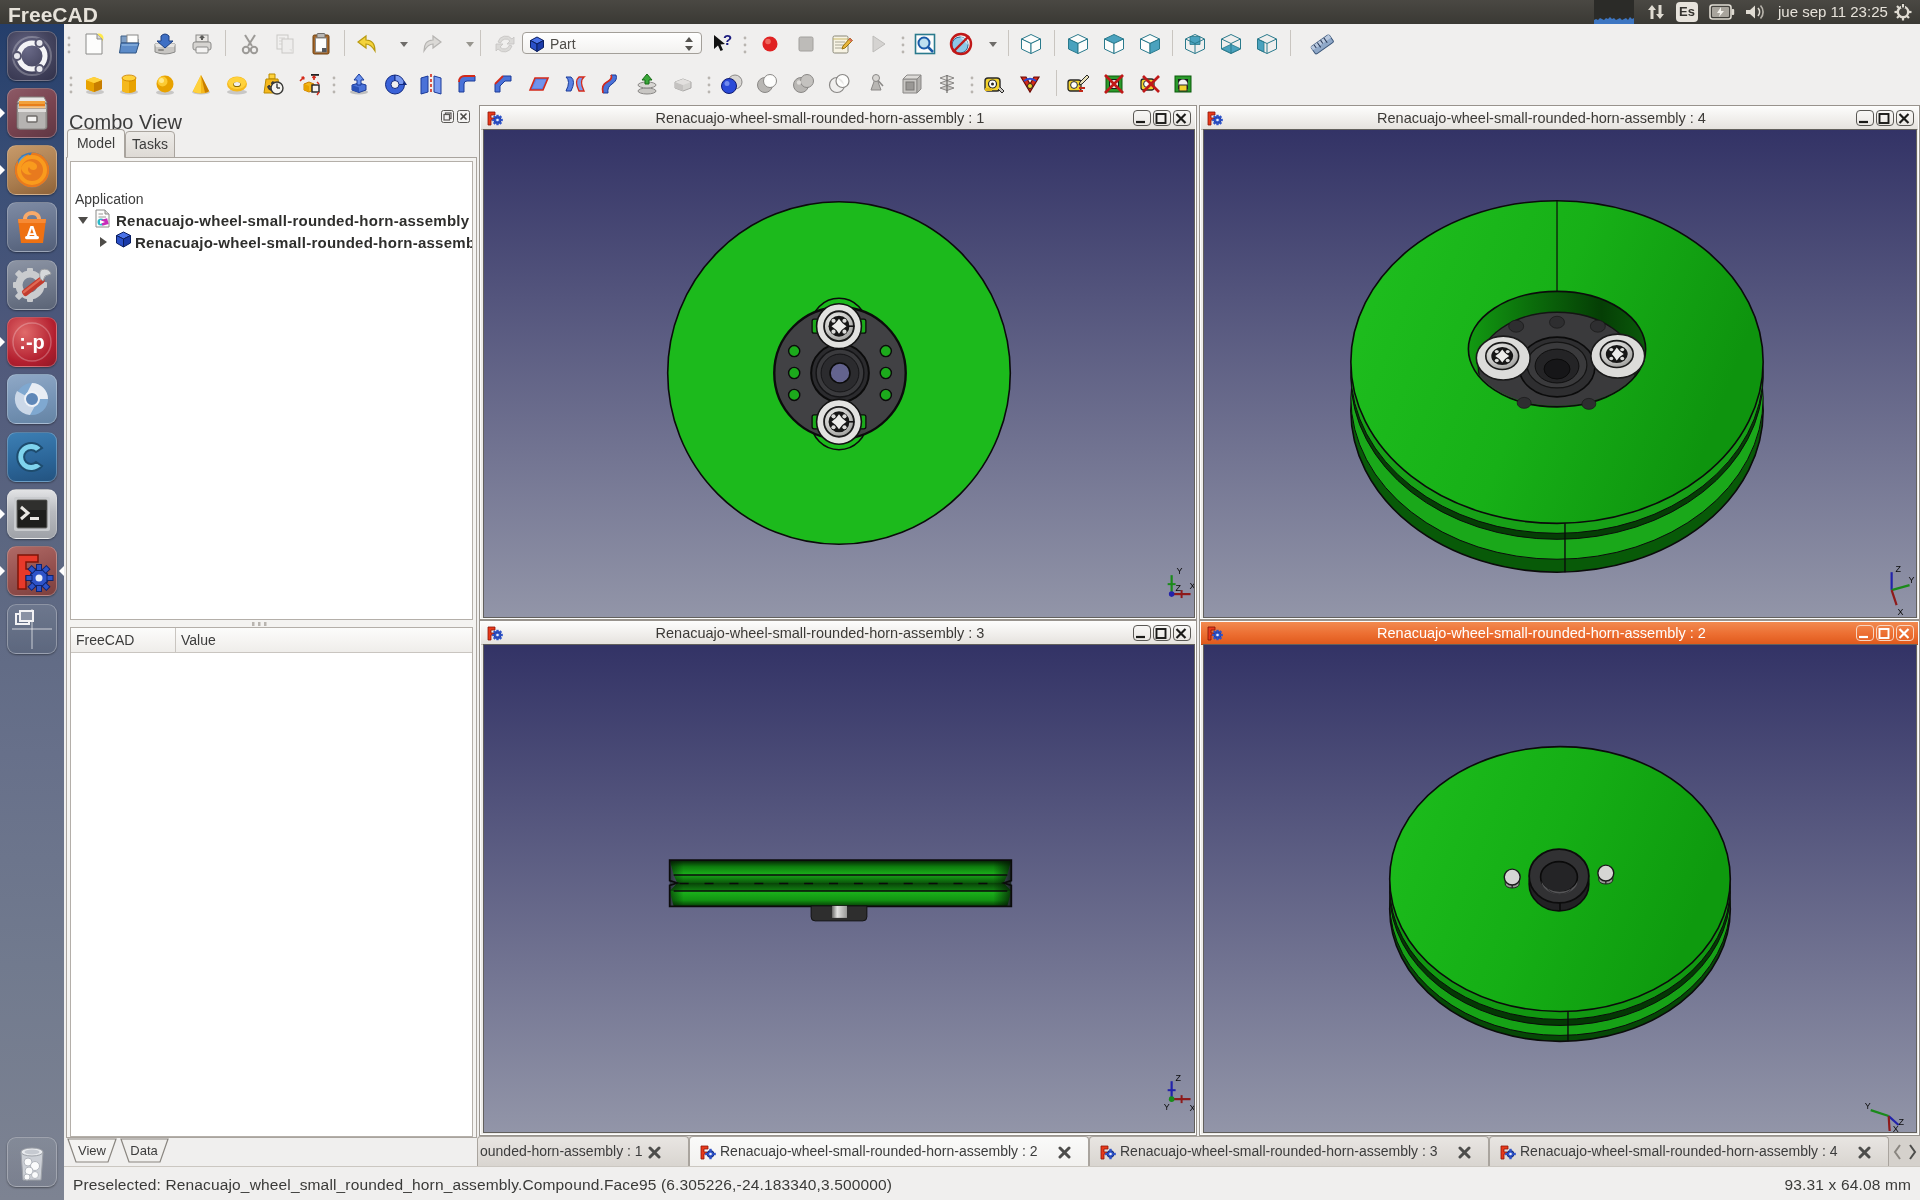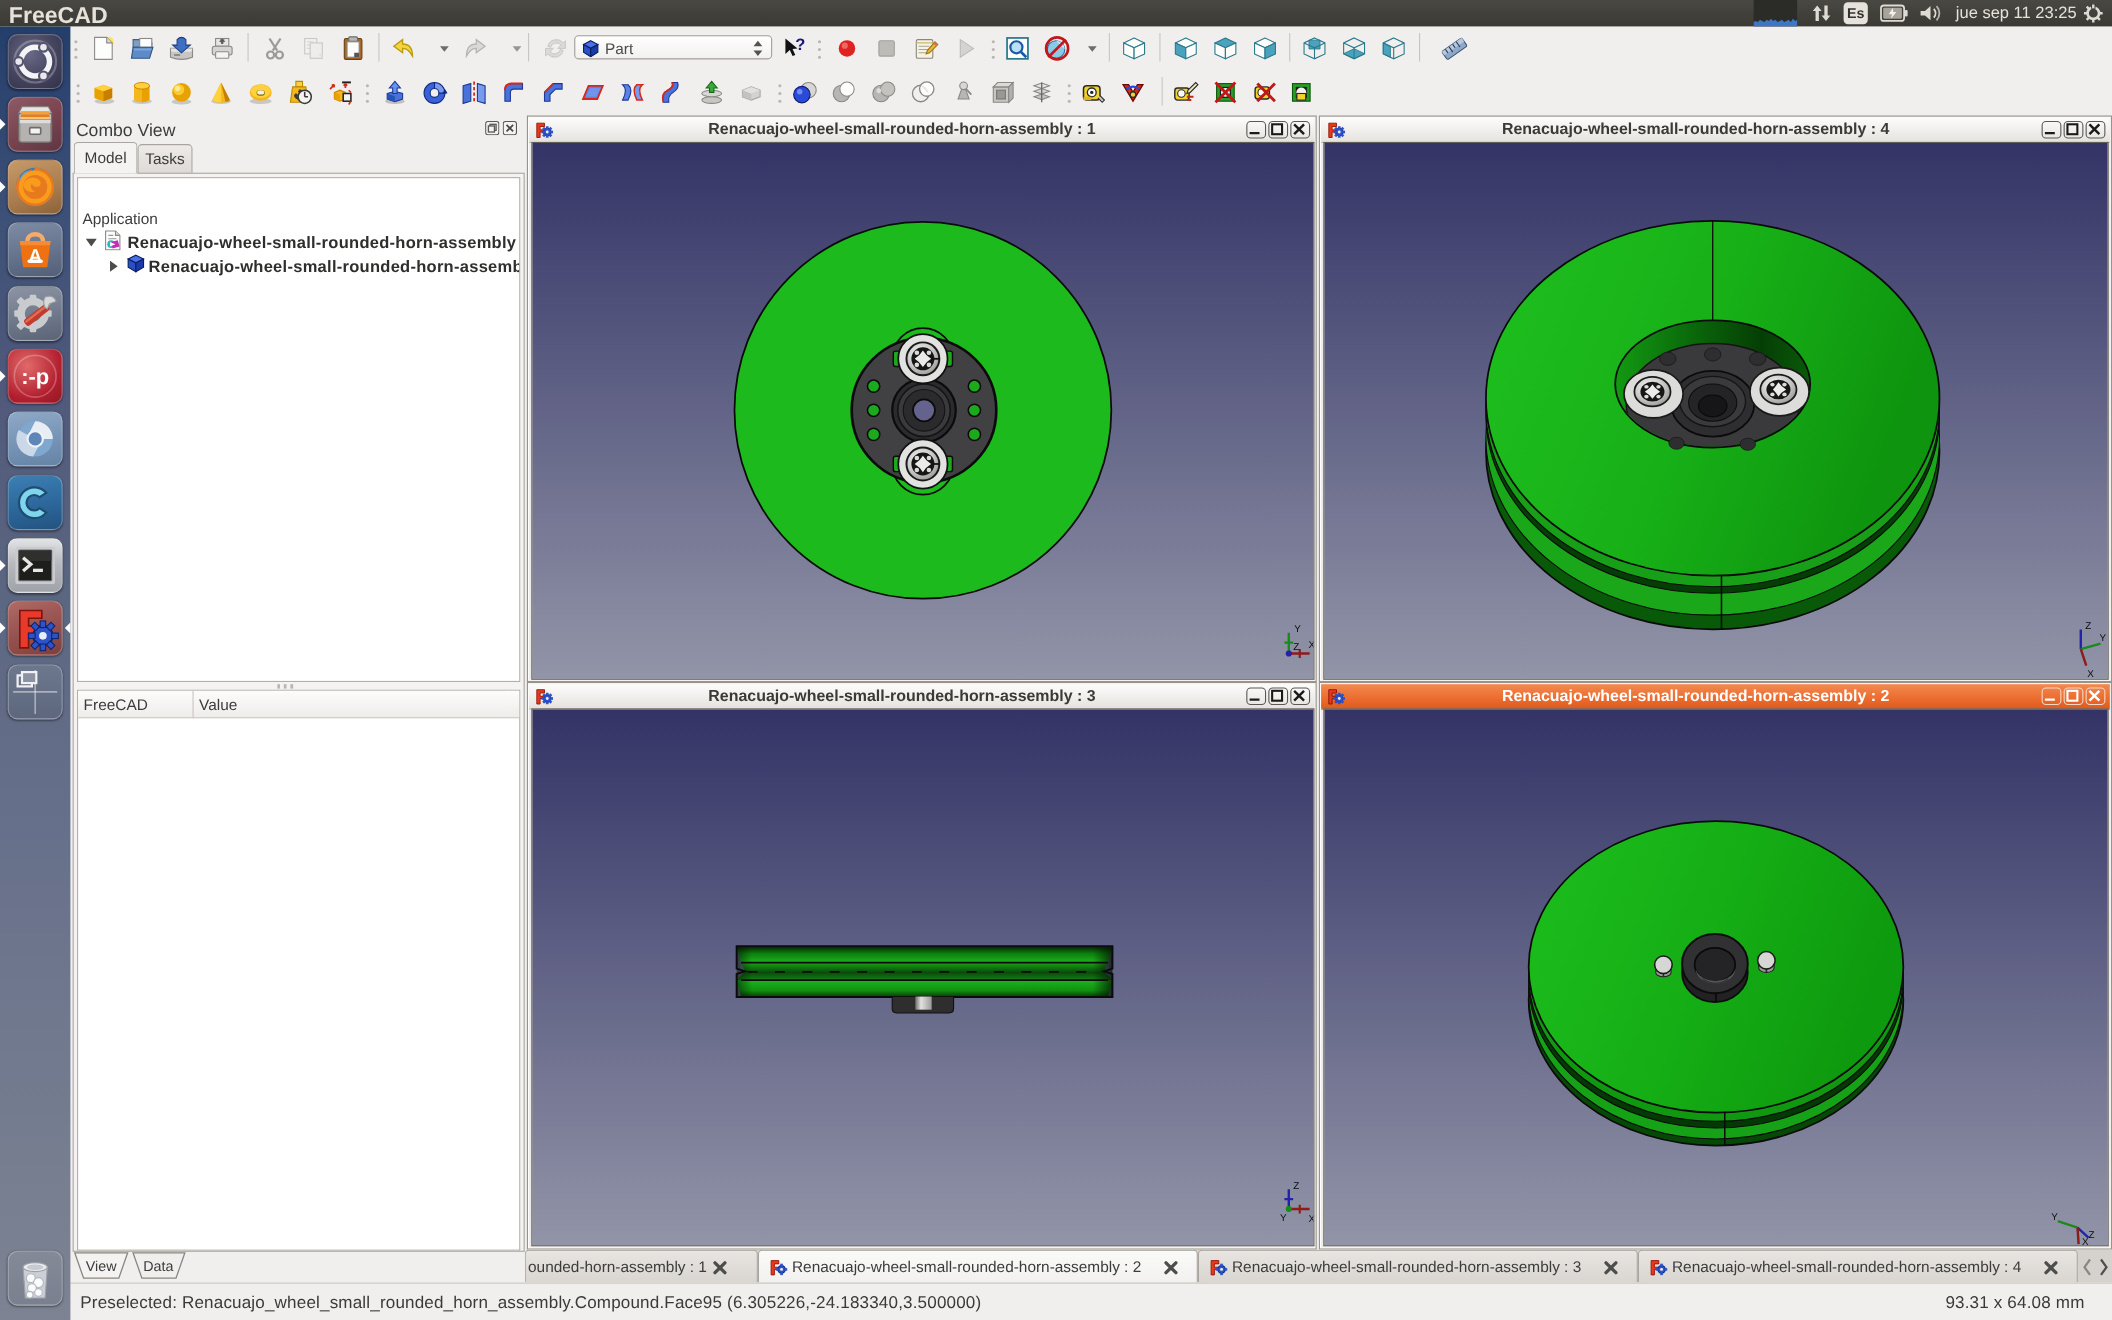--- a/index.html
+++ b/index.html
@@ -13,21 +13,21 @@
 .pipr{position:absolute;left:59px;width:0;height:0;border-top:5px solid transparent;border-bottom:5px solid transparent;border-right:5px solid #fff}
 #app{position:absolute;left:64px;top:24px;width:1636px;height:1176px;background:#F0EFEE}
 .tsep1{position:absolute;top:6px;width:1px;height:26px;background:#C9C5C0}
 .tsep2{position:absolute;top:46px;width:1px;height:26px;background:#C9C5C0}
 .ti{position:absolute;width:24px;height:24px}
 .grip{position:absolute;width:6px;height:22px}
 
 .win{position:absolute;background:#EDEBE8;border:1px solid #98938D;box-shadow:inset 0 0 0 1px #FDFDFC}
 .wtitle{position:absolute;left:1px;top:1px;right:1px;height:23px;background:linear-gradient(#FCFCFB,#EFEDEA 60%,#E5E2DE);border-bottom:1px solid #C0BBB4;}
 .wtitle.active{background:linear-gradient(#F28A50,#EC6E31 55%,#E05A1D);border-bottom:1px solid #B4491B}
-.wtitle .txt{position:absolute;left:0;right:36px;top:3px;text-align:center;font-size:14.5px;font-weight:bold;color:#3C3A37}
+.wtitle .txt{position:absolute;left:0;right:36px;top:3px;text-align:center;font-size:14.5px;font-weight:normal;color:#3C3A37}
 .wtitle.active .txt{color:#FFFFFF}
 .wbtn{position:absolute;top:3px;width:18px;height:16px;border:1.6px solid #5A5854;border-radius:4px;background:transparent}
 .wtitle.active .wbtn{border-color:#F6D7C4}
 .vp{position:absolute;border:1px solid #62605D;background:linear-gradient(#333366,#9295A8)}
 
 #tabbar{position:absolute;left:415px;top:1112px;width:1441px;height:30px;background:#D5D1CC}
 .mtab{position:absolute;top:0px;height:30px;background:linear-gradient(#E8E5E2,#D9D5D0);border:1px solid #A9A49E;border-bottom:none;border-radius:4px 4px 0 0;font-size:14px;color:#3C3C3C}
 .mtab.active{background:linear-gradient(#FAFAF9,#F2F1EF);height:30px}
 .mtab .lbl{position:absolute;left:30px;top:6px;white-space:nowrap}
 .mtab .cx{position:absolute;top:6px;font-size:14px;font-weight:bold;color:#4D4D4B}
@@ -631,21 +631,21 @@
           </g>
         </svg></div>
   <div class="ti" style="left:1107px;top:48px"><svg width="24" height="24">
           <rect x="4" y="4" width="16" height="16" fill="#2A9A2A" stroke="#0A5A0A"></rect>
           <rect x="7" y="7" width="10" height="10" fill="#1A1A1A"></rect>
           <circle cx="12" cy="12" r="4.5" fill="#F2F1F0"></circle>
           <rect x="8" y="13" width="8" height="6" fill="#F2D22C" stroke="#2A2A28"></rect>
         </svg></div>
   </div>
   <div id="combo">
-    <span style="position:absolute;left:5px;top:6px;font-size:16px;color:#3C3C3C">Combo View</span>
+    <span style="position:absolute;left:5px;top:6px;font-size:20px;color:#3C3C3C">Combo View</span>
     <svg style="position:absolute;left:377px;top:5px" width="13" height="13">
         <rect x="0.5" y="0.5" width="12" height="12" rx="2" fill="#F4F3F2" stroke="#5A5855"></rect>
         <rect x="4.5" y="3" width="5.5" height="5.5" fill="none" stroke="#5A5855" stroke-width="1.2"></rect>
         <rect x="3" y="4.5" width="5.5" height="5.5" fill="#F4F3F2" stroke="#5A5855" stroke-width="1.2"></rect>
       </svg>
     <svg style="position:absolute;left:393px;top:5px" width="13" height="13">
         <rect x="0.5" y="0.5" width="12" height="12" rx="2" fill="#F4F3F2" stroke="#5A5855"></rect>
         <g stroke="#4A4845" stroke-width="1.6">
           <line x1="3.5" y1="3.5" x2="9.5" y2="9.5"></line>
           <line x1="9.5" y1="3.5" x2="3.5" y2="9.5"></line>
@@ -1158,15 +1158,15 @@
           </g>
         </svg>
     </div>
     <svg style="position:absolute;left:1412px;top:5px" width="30" height="22">
         <path d="M9 4 L4 11 L9 18" fill="none" stroke="#8A8680" stroke-width="2"></path>
         <path d="M19 4 L24 11 L19 18" fill="none" stroke="#4D4D4B" stroke-width="2"></path>
       </svg>
   </div>
   <div id="statusbar">
     <span style="position:absolute;left:9px;top:9px;white-space:nowrap">Preselected: Renacuajo_wheel_small_rounded_horn_assembly.Compound.Face95 (6.305226,-24.183340,3.500000)</span>
-    <span style="position:absolute;right:25px;top:9px">93.31 x 64.08 mm</span>
+    <span style="position:absolute;right:9px;top:9px">93.31 x 64.08 mm</span>
   </div>
 </div>
 
 </body></html>

